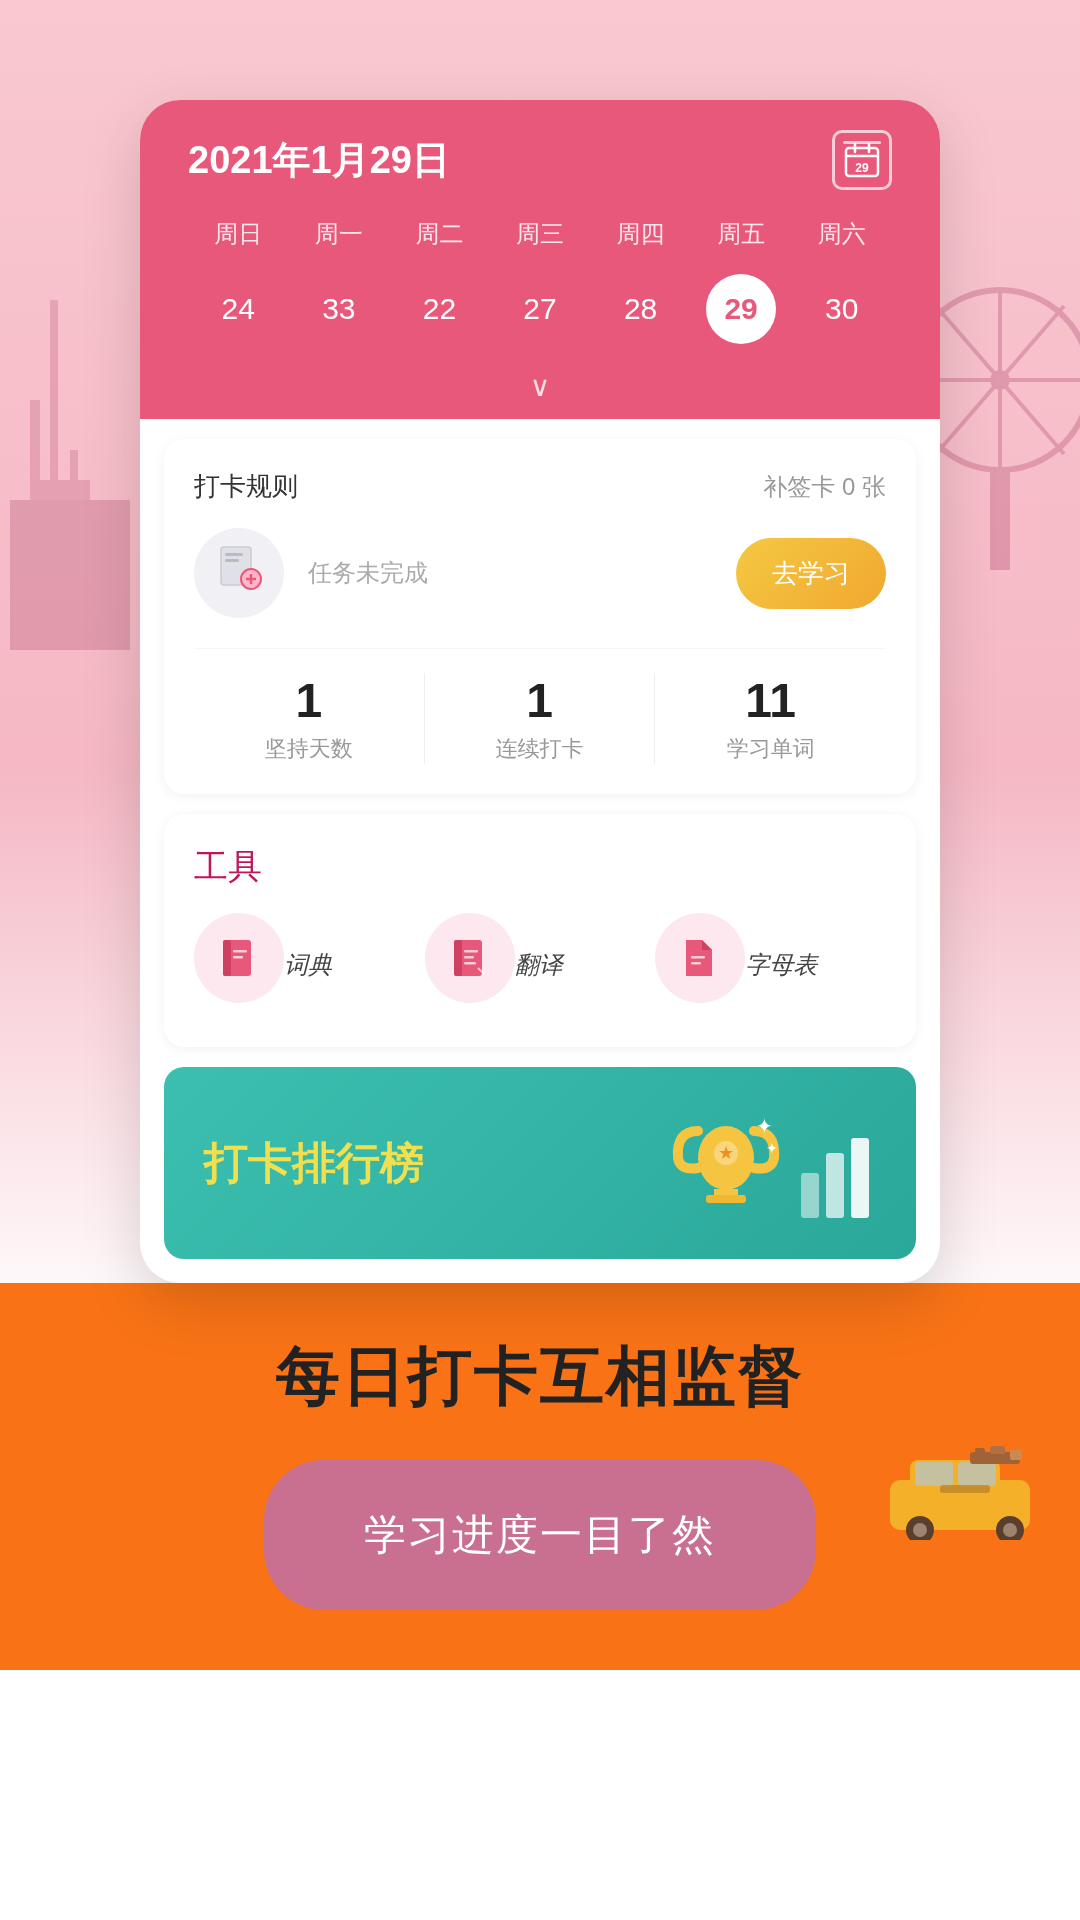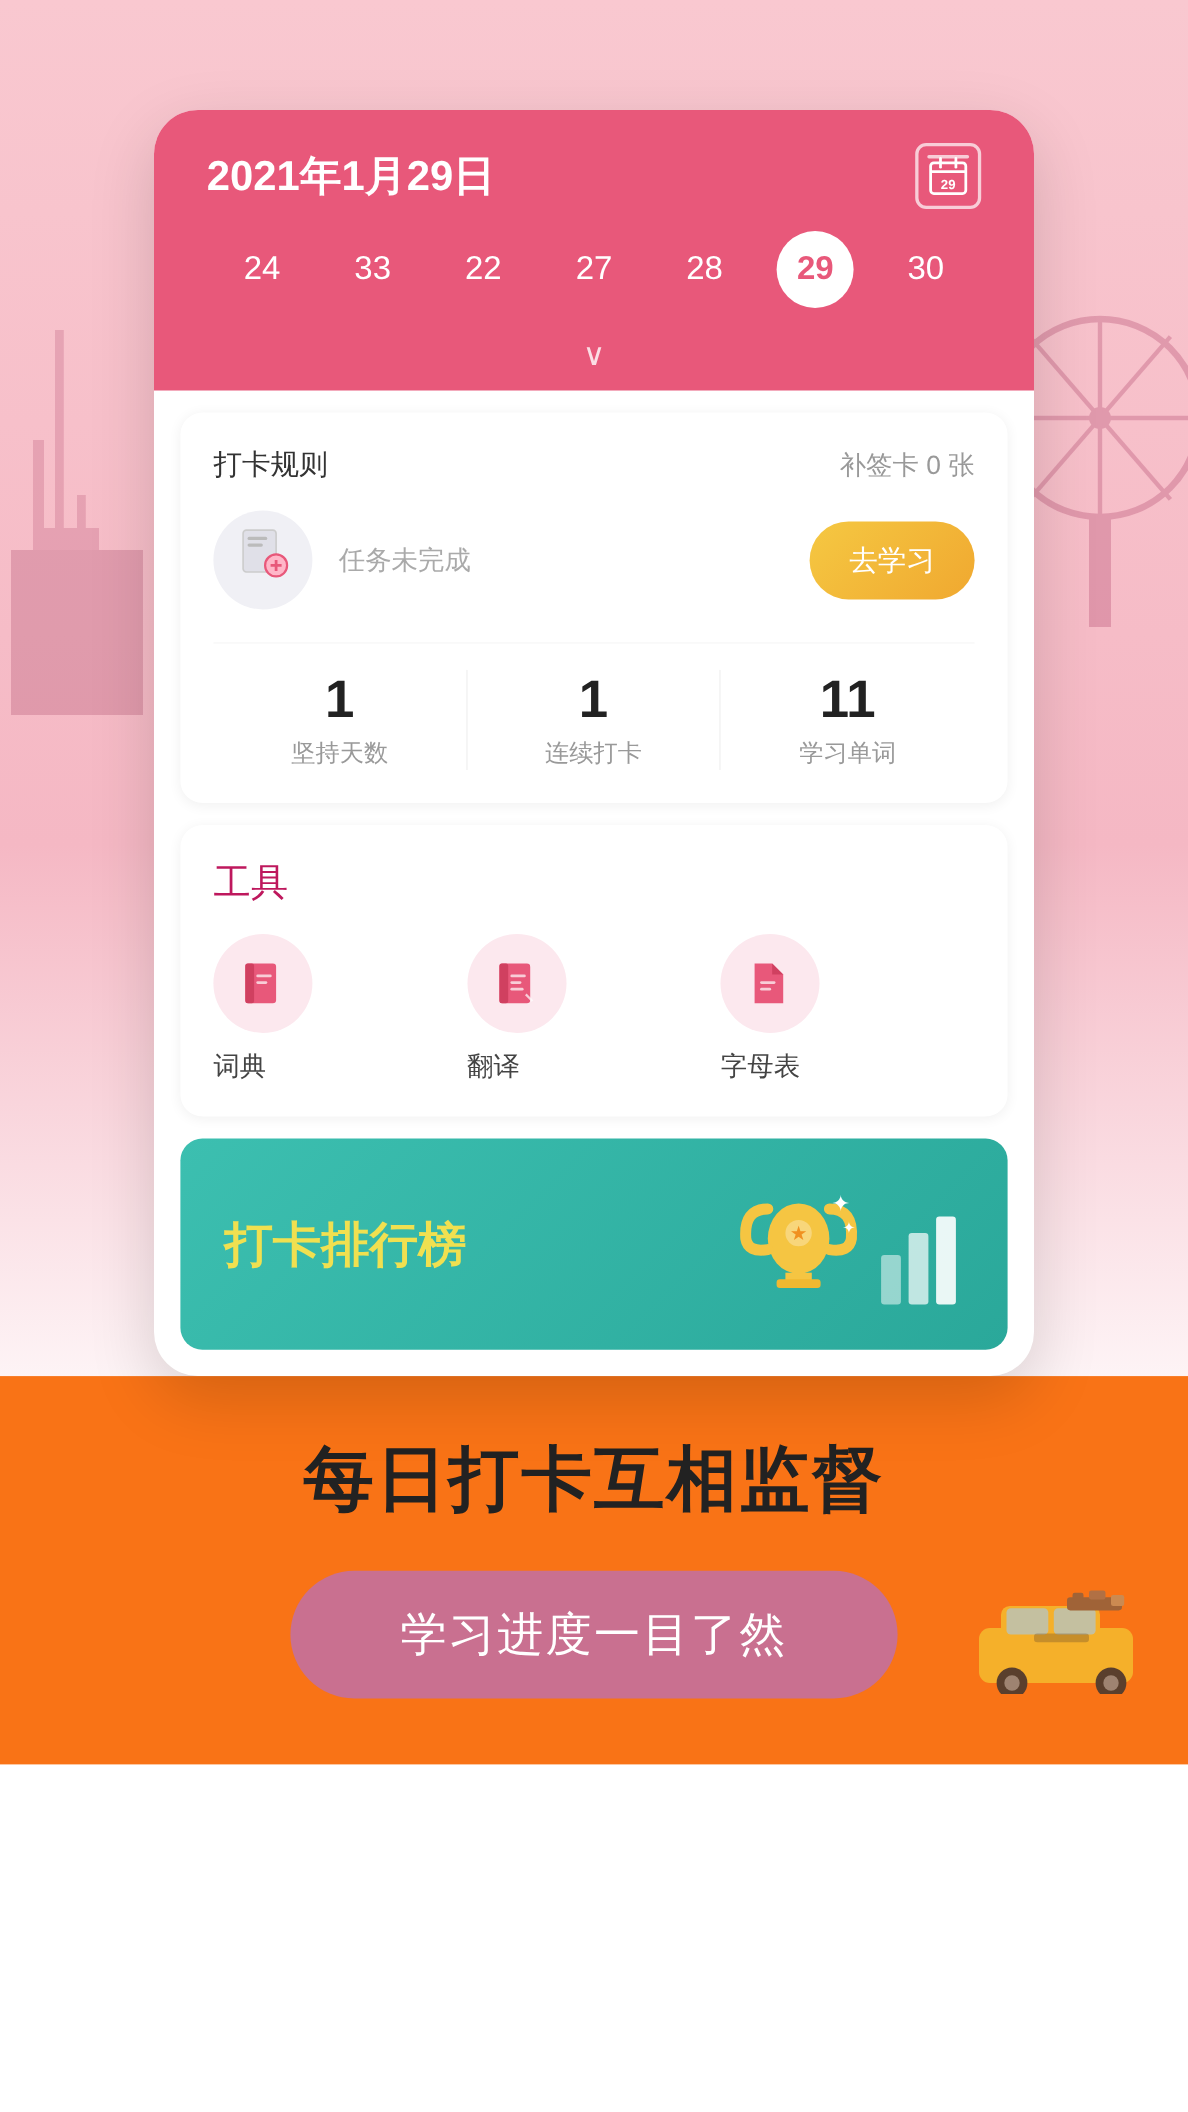--- a/index.html
+++ b/index.html
@@ -231,23 +231,24 @@
     }
 
     .tools-row {
       display: grid;
       grid-template-columns: repeat(3, 1fr);
       text-align: center;
     }
 
     .tool-item {
       display: flex;
-      flex-direction: column;
-      align-items: flex-start;
+      flex-direction: row;
+      align-items: center;
       cursor: pointer;
+      font-style: italic;
     }
 
     .tool-icon-wrapper {
       width: 90px;
       height: 90px;
       border-radius: 50%;
       background: #fce8ee;
       display: flex;
       align-items: center;
       justify-content: center;
@@ -306,21 +307,21 @@
       color: #222;
       margin-bottom: 40px;
       letter-spacing: 2px;
     }
 
     .cta-button {
       background: #c97090;
       color: #fff;
       border: none;
       border-radius: 60px;
-      padding: 30px 100px;
+      padding: 47px 100px;
       font-size: 42px;
       cursor: pointer;
       letter-spacing: 2px;
     }
 
     
     .deco-ferris {
       position: absolute;
       right: -20px;
       top: 200px;
@@ -376,20 +377,29 @@
         <svg width="36" height="36" viewBox="0 0 36 36" fill="none" xmlns="http://www.w3.org/2000/svg">
           <rect x="2" y="6" width="32" height="28" rx="3" stroke="white" stroke-width="2.5" fill="none"></rect>
           <line x1="2" y1="14" x2="34" y2="14" stroke="white" stroke-width="2.5"></line>
           <line x1="11" y1="2" x2="11" y2="10" stroke="white" stroke-width="2.5" stroke-linecap="round"></line>
           <line x1="25" y1="2" x2="25" y2="10" stroke="white" stroke-width="2.5" stroke-linecap="round"></line>
           <text x="18" y="30" text-anchor="middle" fill="white" font-size="12" font-weight="bold">29</text>
         </svg>
       </div>
     </div>
 
+    <div class="weekdays-row">
+      <div class="weekday-label">周日</div>
+      <div class="weekday-label">周一</div>
+      <div class="weekday-label">周二</div>
+      <div class="weekday-label">周三</div>
+      <div class="weekday-label">周四</div>
+      <div class="weekday-label">周五</div>
+      <div class="weekday-label">周六</div>
+    </div>
 
     <div class="dates-row">
       <div class="date-cell">24</div>
       <div class="date-cell">33</div>
       <div class="date-cell">22</div>
       <div class="date-cell">27</div>
       <div class="date-cell">28</div>
       <div class="date-cell active">29</div>
       <div class="date-cell">30</div>
     </div>

